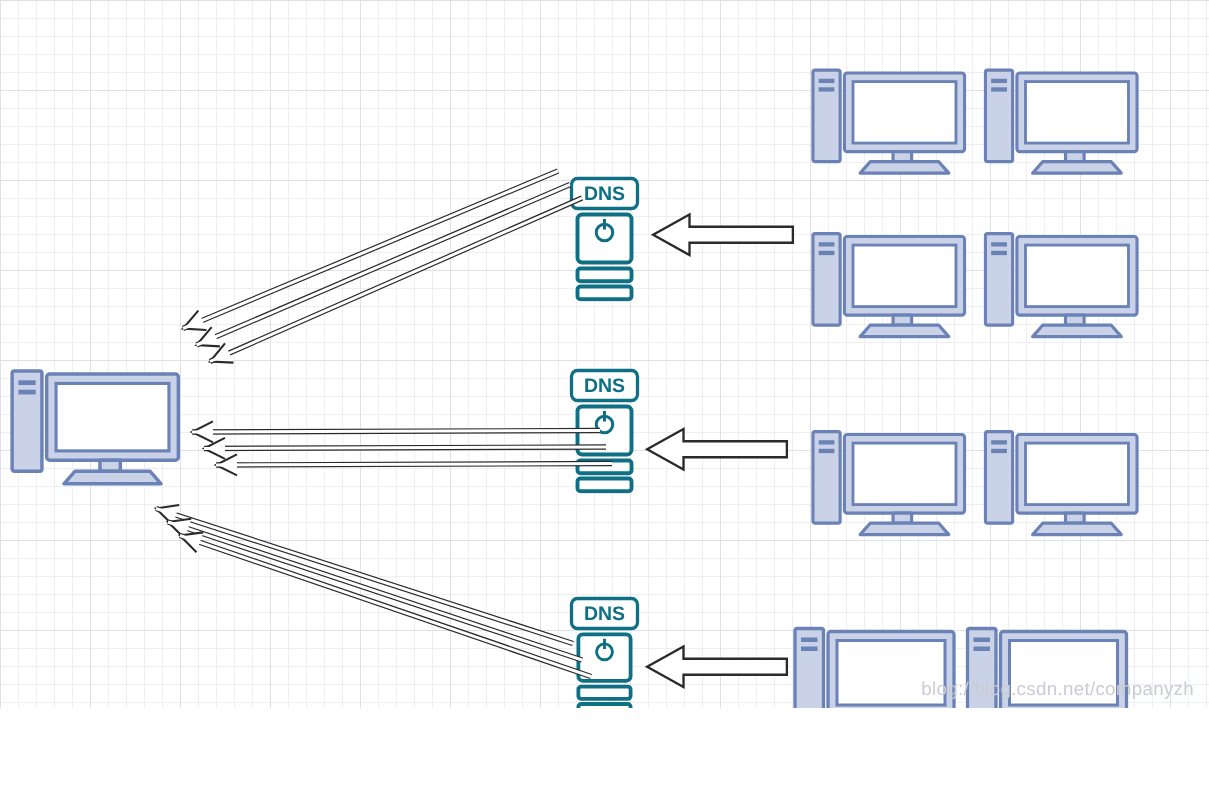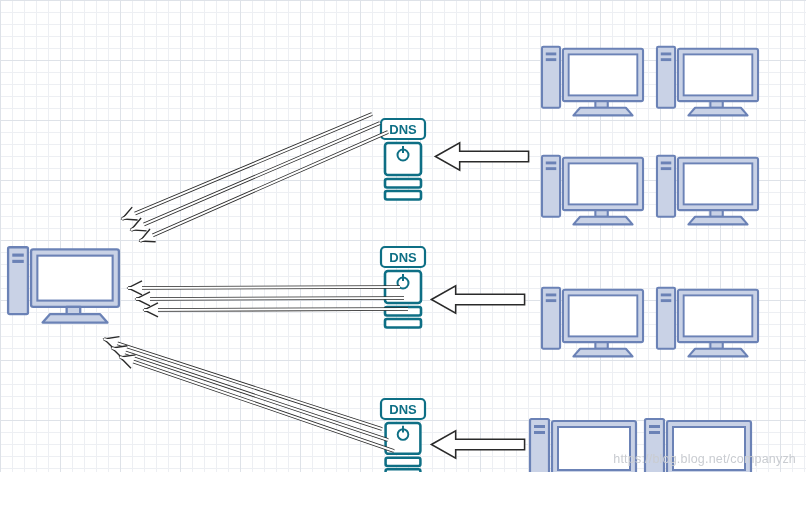--- a/index.html
+++ b/index.html
@@ -143,14 +143,14 @@
         <path class="shaft-o" d="M388,440 L112,348" marker-end="url(#openhead)"></path>
         <path class="shaft-i" d="M388,440 L112,348"></path>
       </g>
       <g>
         <path class="shaft-o" d="M394,451 L120,357" marker-end="url(#openhead)"></path>
         <path class="shaft-i" d="M394,451 L120,357"></path>
       </g>
     </g>
   </svg>
 
-  <div class="watermark">https://blog.blog.net/companyzh</div>
+  <div class="watermark">blog://blog.csdn.net/companyzh</div>
 </div>
 
 </body></html>

